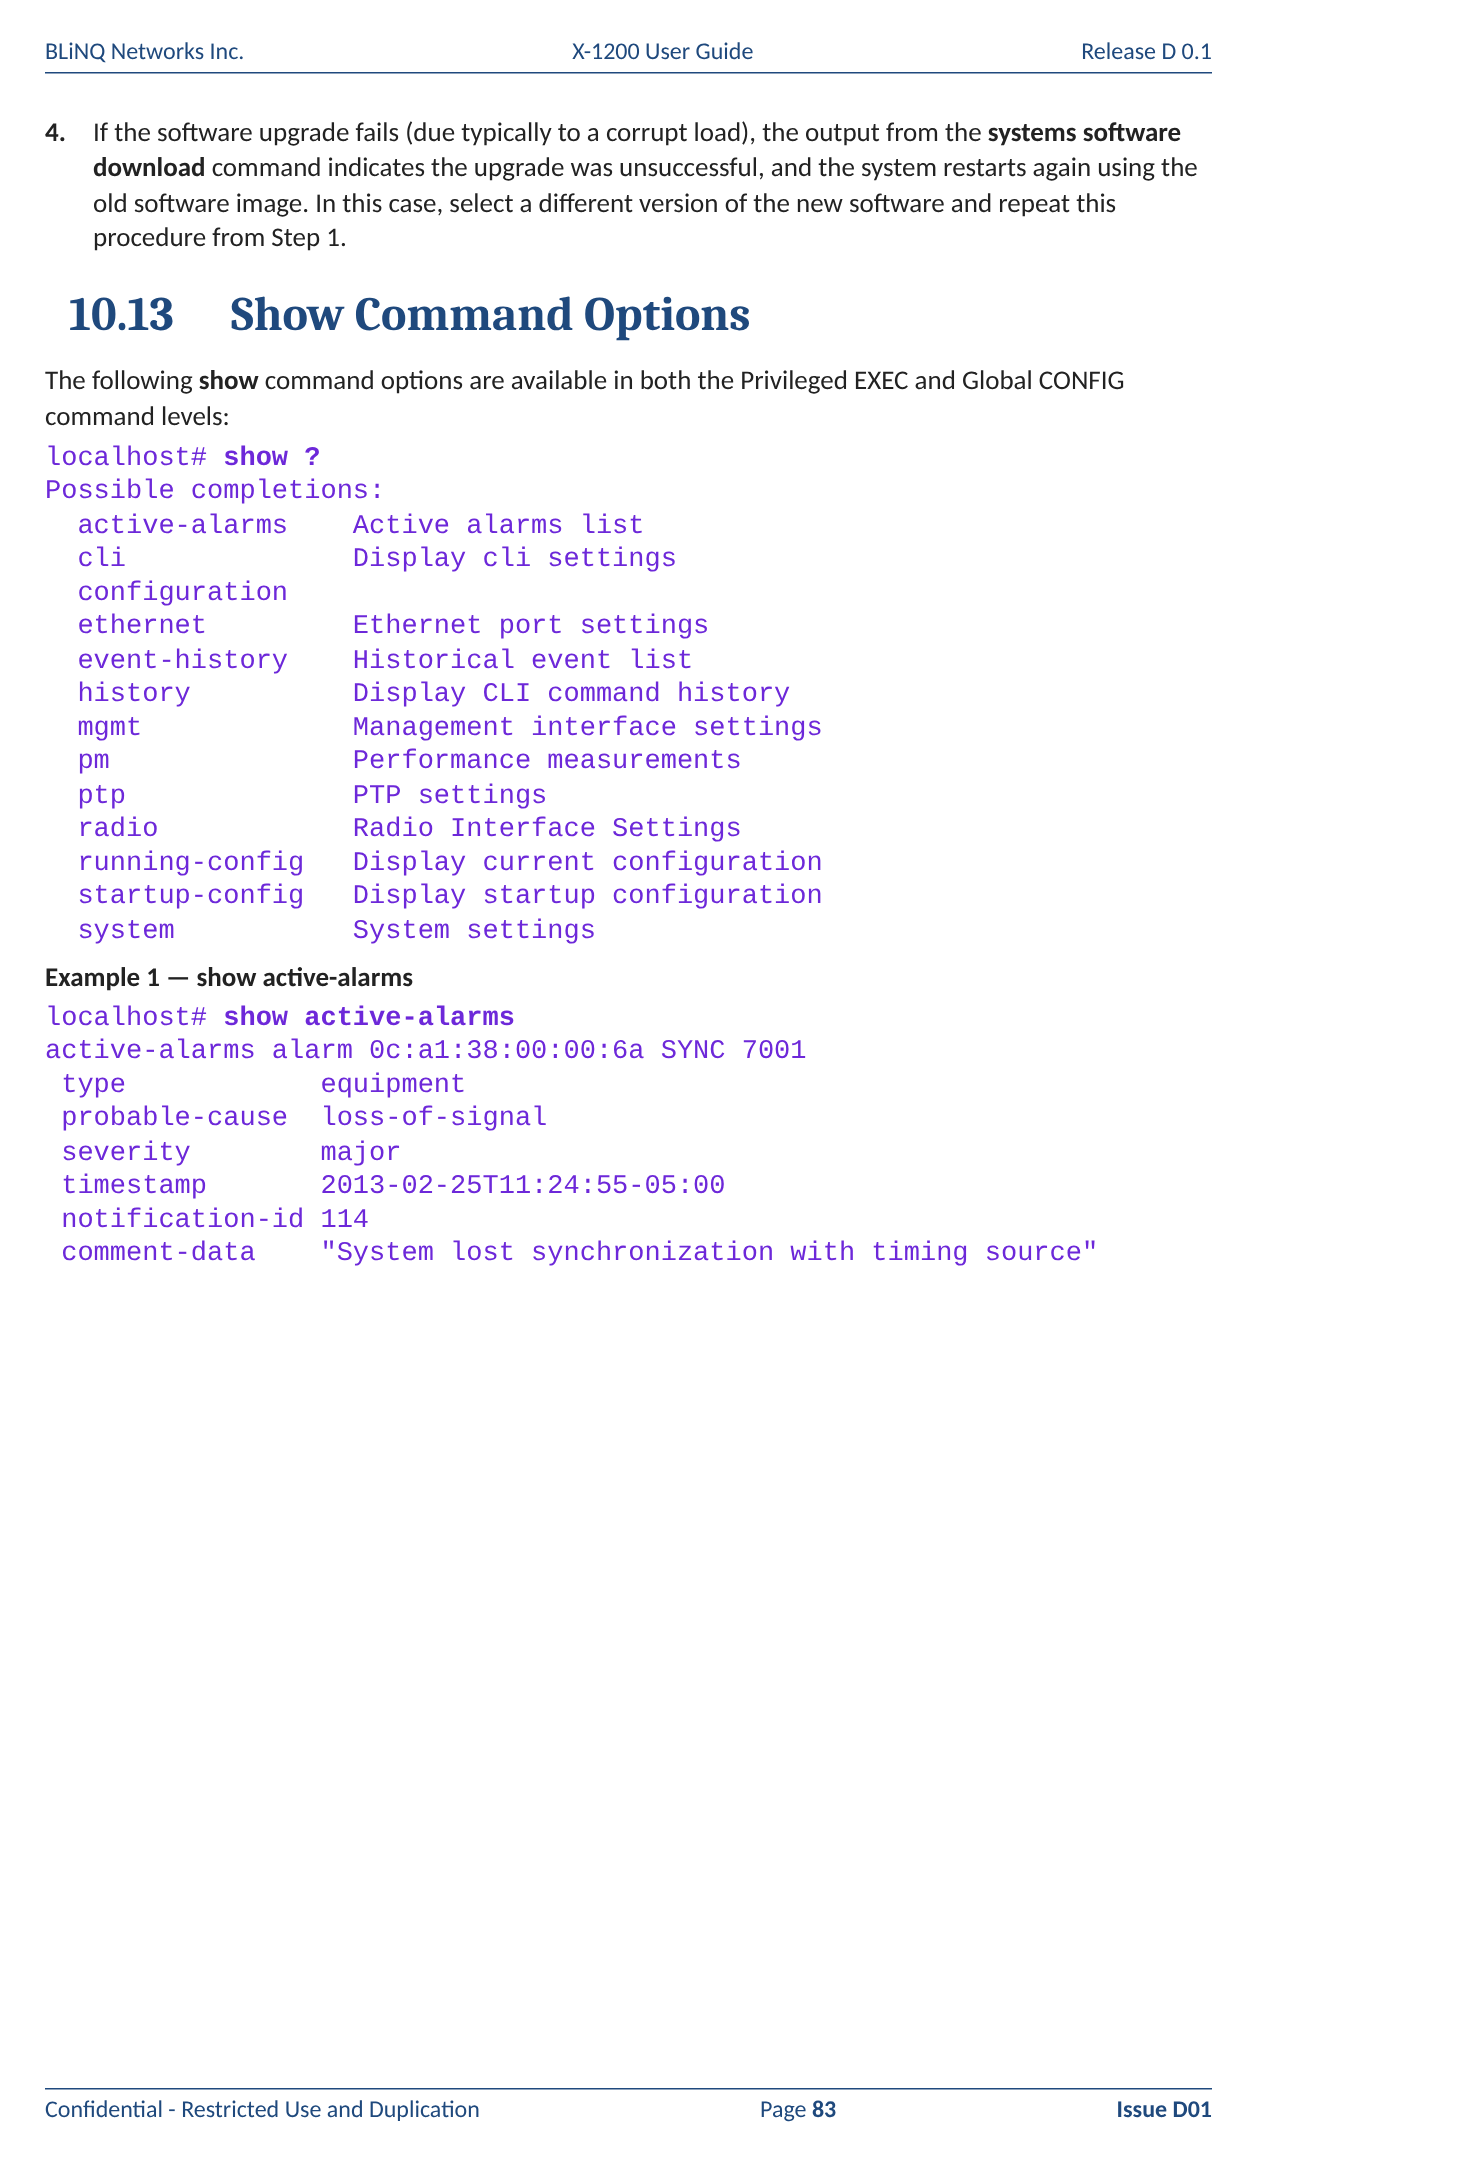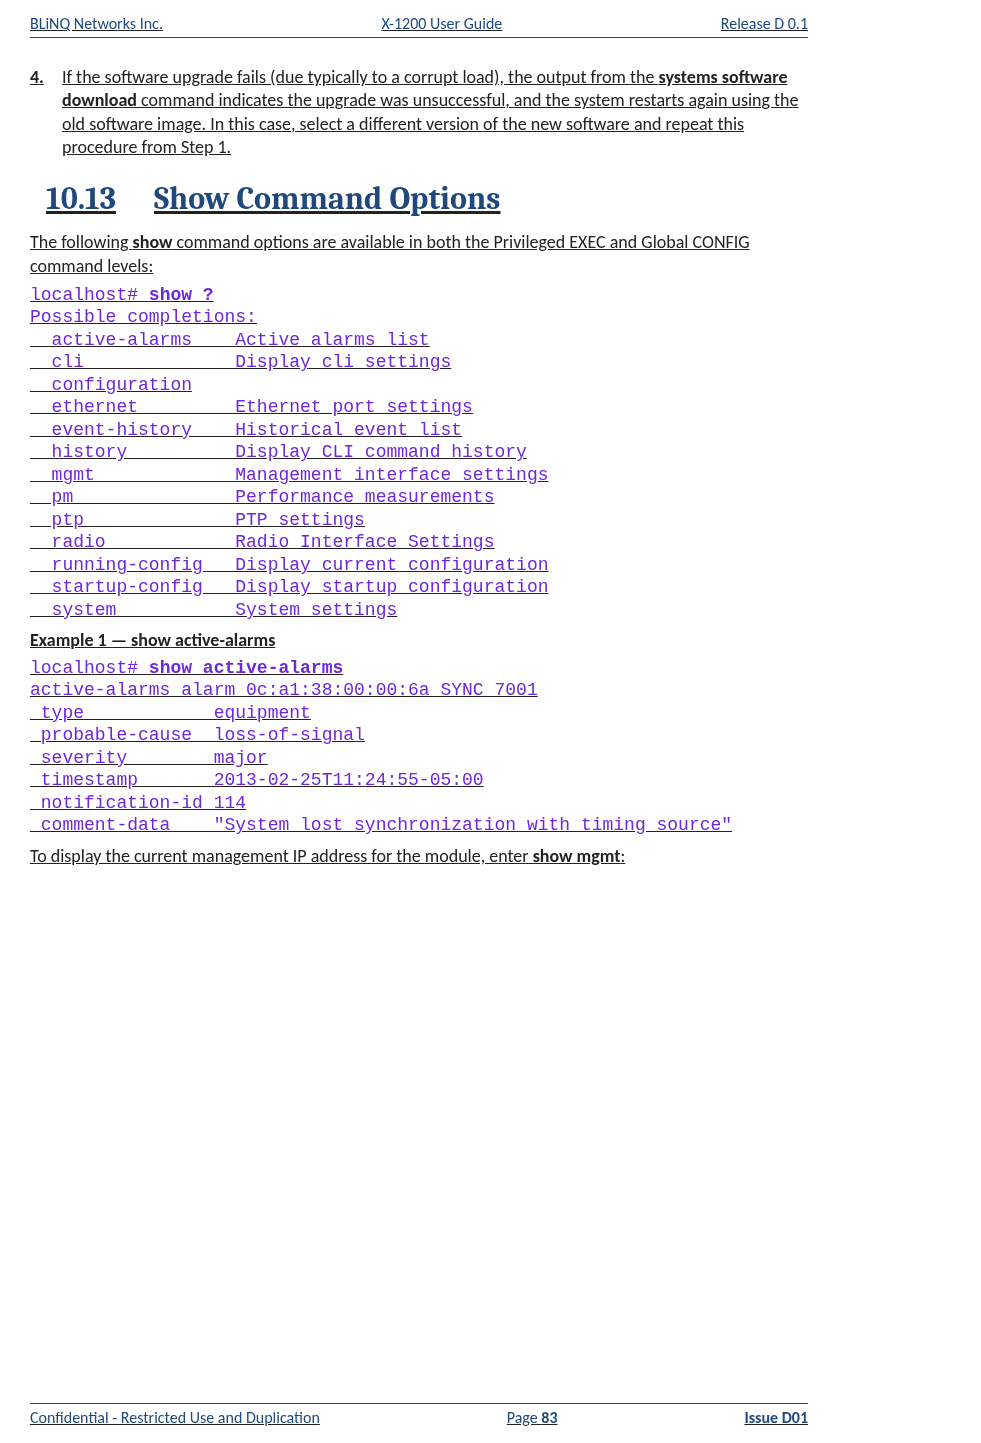--- a/index.html
+++ b/index.html
@@ -8,24 +8,23 @@
     font-family: Calibri, "Segoe UI", Arial, sans-serif;
     background: #fff;
     color: #222;
     width: 981px;
   }
   .page {
     width: 838px;
     height: 1443px;
     position: relative;
     box-sizing: border-box;
-    padding: 4px 30px;
+    padding: 15px 30px;
     display: flex;
     flex-direction: column;
-    text-decoration: underline;
   }
   .top-header {
     display: flex;
     justify-content: space-between;
     color: #1f497d;
     font-size: 16px;
     padding: 10px 0 4px 0;
   }
   .rule {
     height: 1px;
@@ -138,23 +137,20 @@
     <div class="ex-hdr">Example 1 — show active-alarms</div>
     <pre class="code"><span>localhost# </span><span class="b">show active-alarms</span>
 <span>active-alarms alarm 0c:a1:38:00:00:6a SYNC 7001
  type            equipment
  probable-cause  loss-of-signal
  severity        major
  timestamp       2013-02-25T11:24:55-05:00
  notification-id 114
  comment-data    "System lost synchronization with timing source"</span></pre>
 
-    <div class="para">
-      <span>To display the current management IP address for the module, enter </span><span class="bold">show mgmt</span><span>:</span>
-    </div>
 
   </div>
 
   <div class="bot-rule"></div>
   <div class="footer">
     <span>Confidential - Restricted Use and Duplication</span>
     <span>
       <span>Page </span><span class="pg-num">83</span>
     </span>
     <span class="issue">Issue D01</span>

